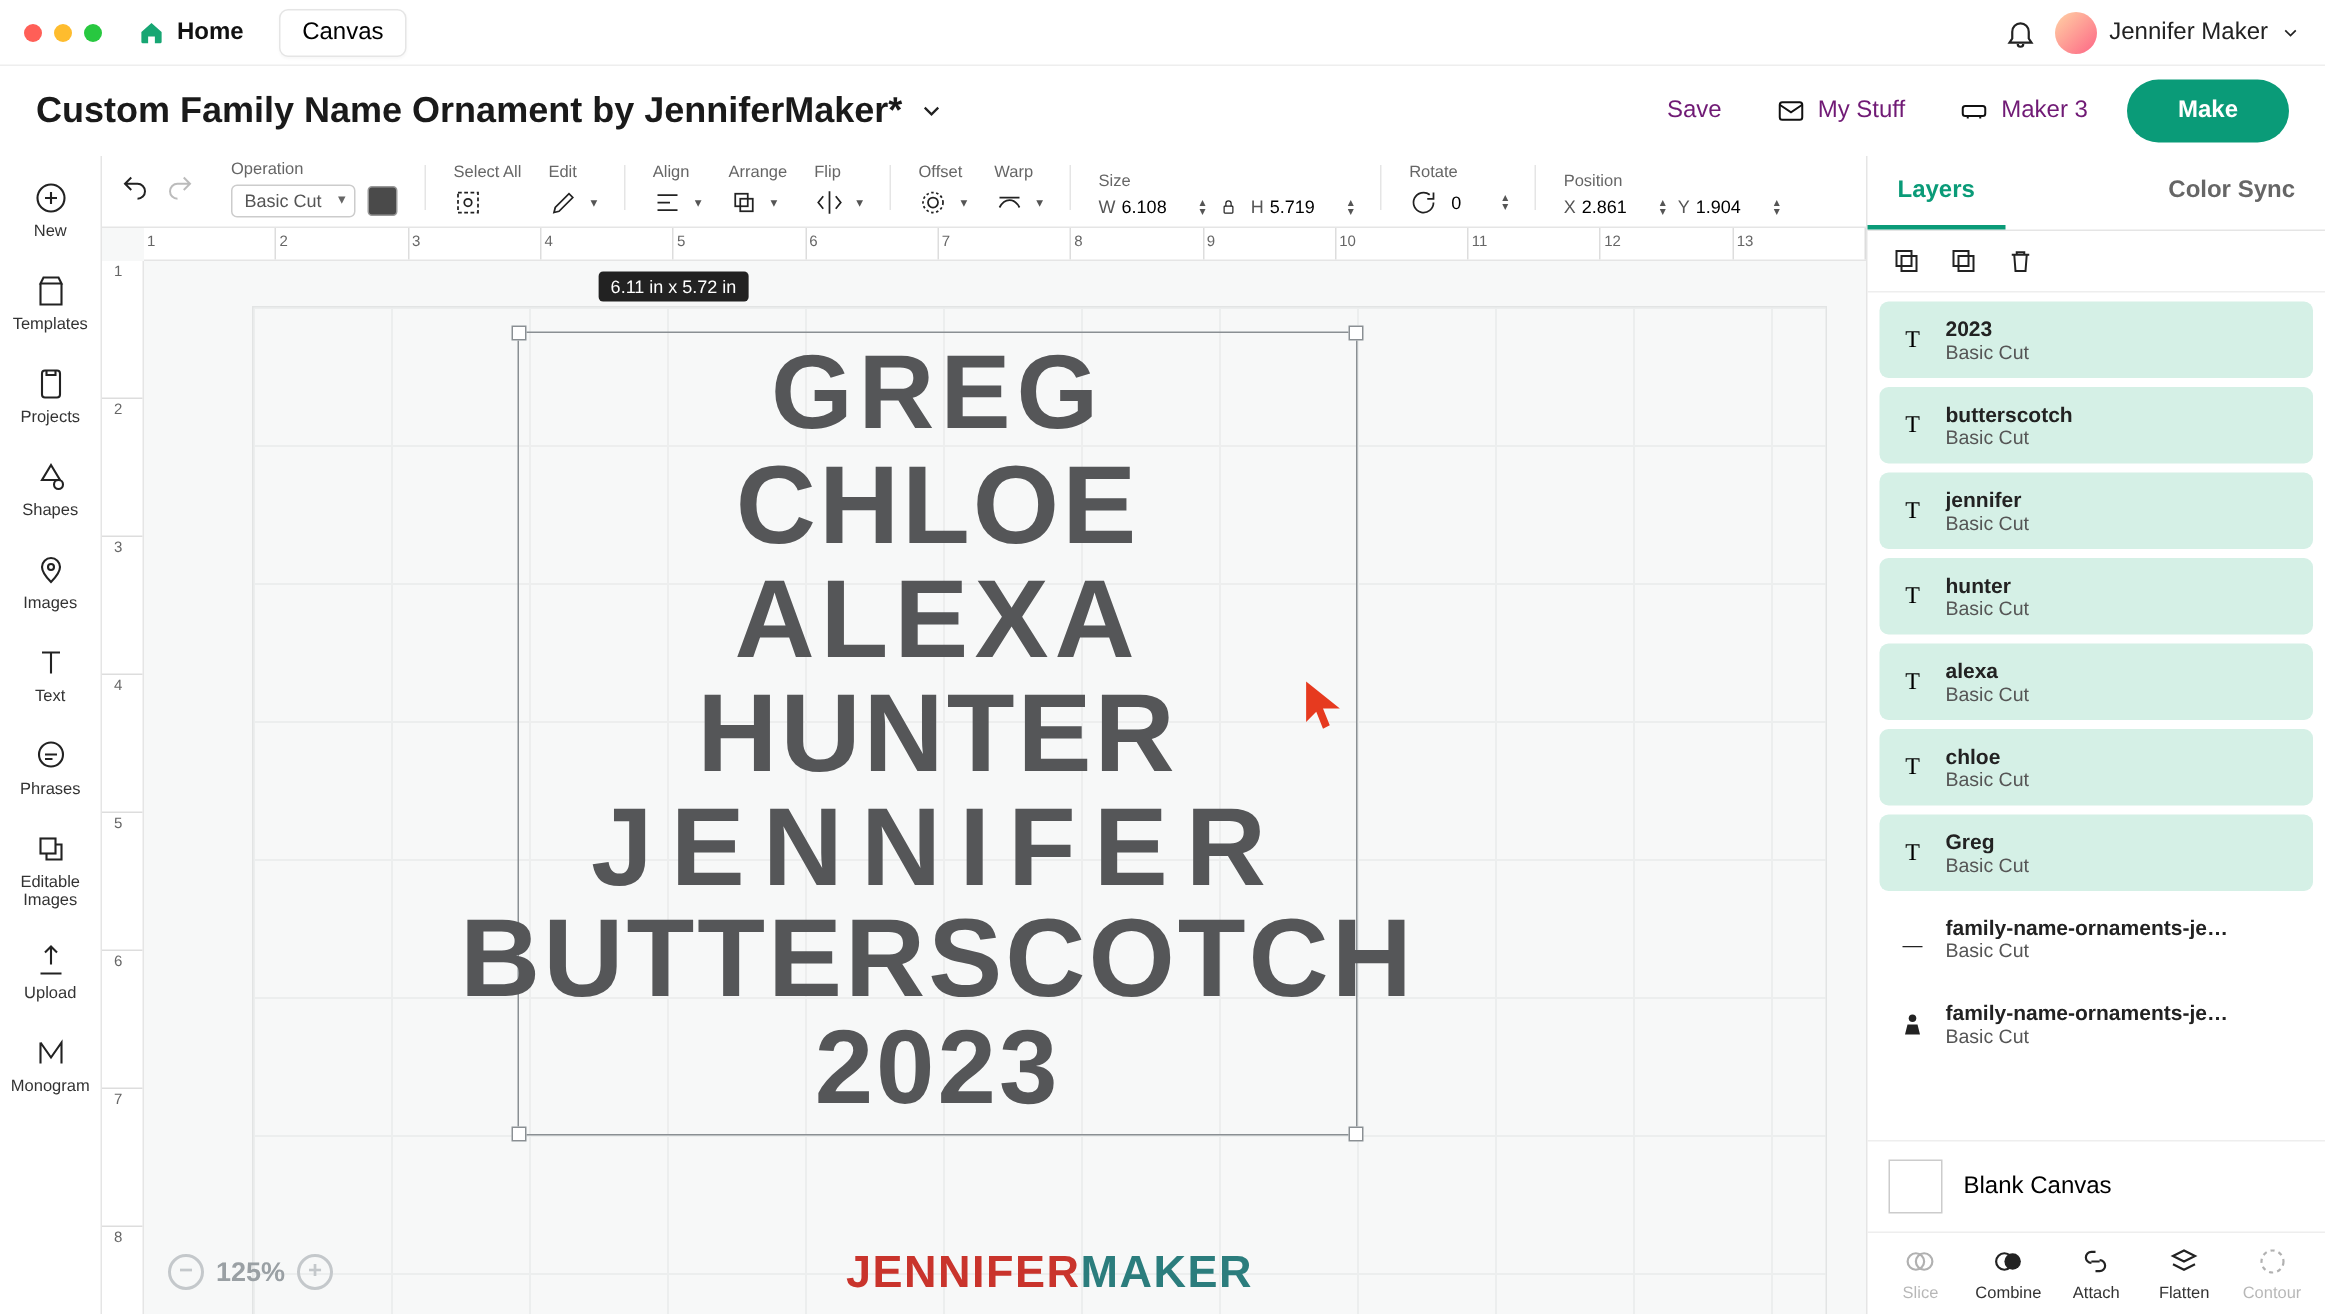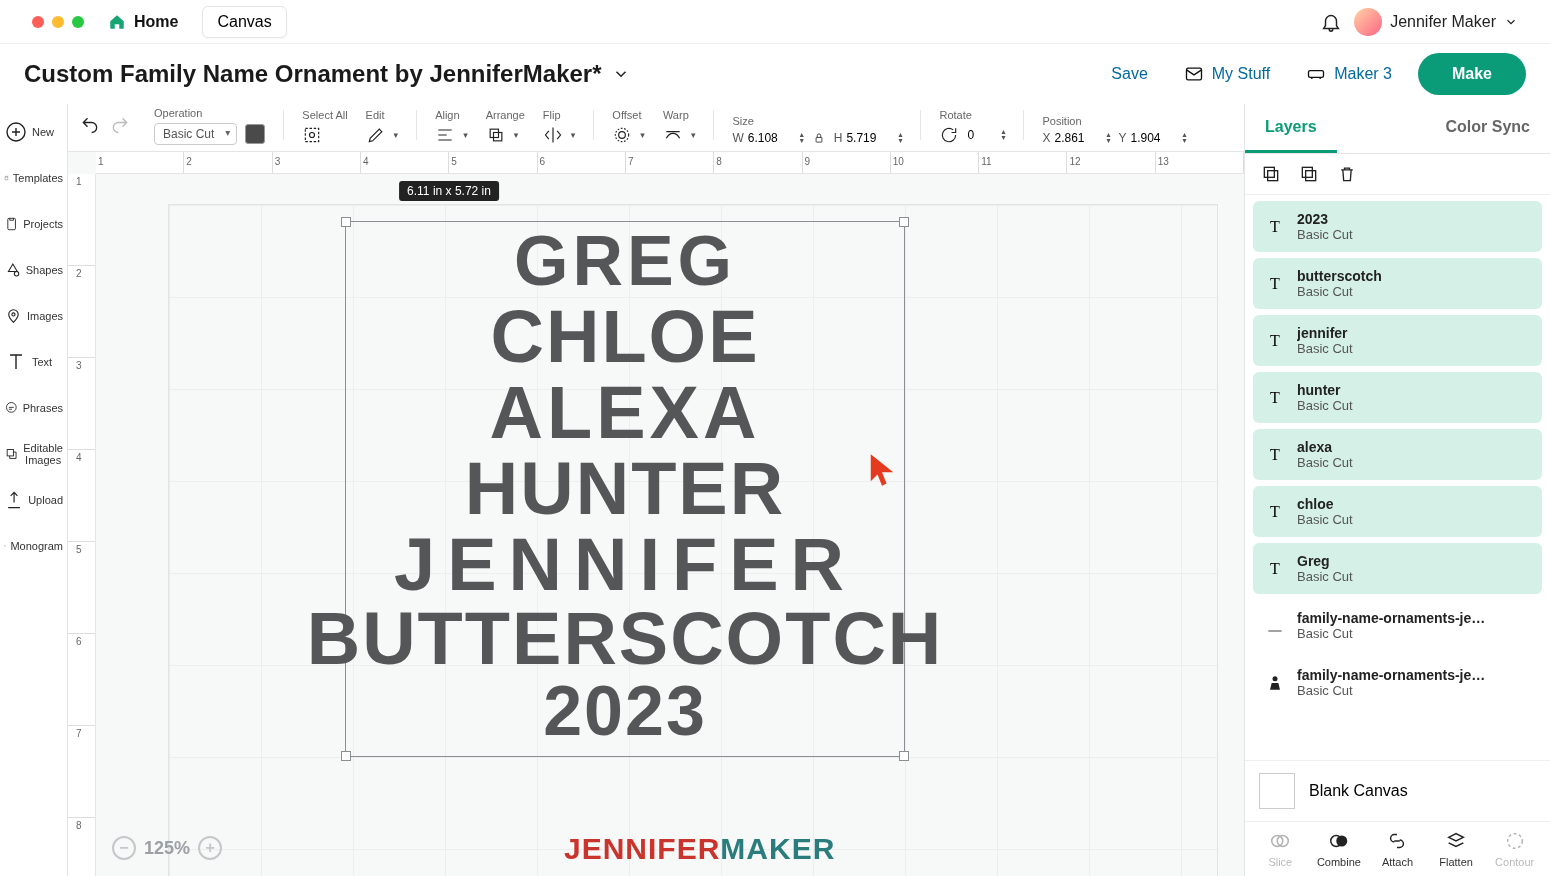--- a/index.html
+++ b/index.html
@@ -1,47 +1,47 @@
 <!DOCTYPE html>
 <html><head>
 <meta charset="utf-8">
 <style>
   * { box-sizing: border-box; margin: 0; padding: 0; font-family: -apple-system, BlinkMacSystemFont, "Segoe UI", Arial, sans-serif; }
   html, body { width: 1550px; height: 876px; overflow: hidden; background: #fff; }
 
   
   .chrome {
-    height: 44px; display: flex; align-items: center; padding: 0 32px;
+    height: 44px; display: flex; align-items: center; padding: 0 16px;
     border-bottom: 1px solid #eee; gap: 12px;
   }
   .traffic { display: flex; gap: 8px; }
   .tl { width: 12px; height: 12px; border-radius: 50%; display: inline-block; }
   .tl.red { background:#ff5f57; } .tl.yel{background:#febc2e;} .tl.grn{background:#28c840;}
   .homebtn { display:flex; align-items:center; gap:8px; padding:6px 12px; border-radius:6px; font-weight:600; color:#111; }
   .homebtn svg{width:18px;height:18px;fill:#17a673;}
   .tab-canvas{padding:6px 14px; border:1px solid #e5e5e5; border-radius:6px; font-weight:500; background:#fff; box-shadow:0 1px 2px rgba(0,0,0,.03);}
   .chrome .spacer{flex:1;}
   .bell{width:22px;height:22px;stroke:#222;fill:none;stroke-width:1.6;}
   .avatar{width:28px;height:28px;border-radius:50%;background:linear-gradient(135deg,#ffd3a5,#fd6585);}
   .user-dd{display:flex;align-items:center;gap:8px;font-weight:500;color:#222;}
   .chev{width:14px;height:14px;stroke:#222;stroke-width:2;fill:none;}
 
   
   .hdr2 { height:60px; display:flex; align-items:center; padding:0 24px; gap:16px; }
   .proj-title{font-size:24px;font-weight:600;color:#1a1a1a;display:flex;align-items:center;gap:10px;}
   .hdr2 .spacer{flex:1;}
-  .linkbtn{display:flex;align-items:center;gap:8px;font-weight:500;color:#0369a1;padding:8px 10px;}
+  .linkbtn{display:flex;align-items:center;gap:8px;font-weight:500;color:#701a75;padding:8px 10px;}
   .linkbtn svg{width:20px;height:20px;stroke:#111;fill:none;stroke-width:1.6;}
   .makebtn{background:#0a9b78;color:#fff;font-weight:600;padding:12px 34px;border-radius:999px;font-size:16px;}
 
   
   .main { display:flex; height:calc(876px - 44px - 60px); }
 
   .leftbar { width:68px; border-right:1px solid #e5e5e5; display:flex; flex-direction:column; align-items:center; padding-top:8px; gap:6px;}
-  .lb-item{display:flex;flex-direction:row;align-items:center;gap:4px;padding:8px 4px;width:100%;color:#333;font-size:11px;}
+  .lb-item{display:flex;flex-direction:column;align-items:center;gap:4px;padding:8px 4px;width:100%;color:#333;font-size:11px;}
   .lb-item svg{width:24px;height:24px;stroke:#222;fill:none;stroke-width:1.4;}
 
   .center { flex:1; display:flex; flex-direction:column; min-width:0; }
   .toolbar { height:48px; border-bottom:1px solid #e5e5e5; display:flex; align-items:flex-end; padding:0 12px 6px; gap:18px; font-size:11px; color:#555;}
   .tb-group{display:flex;flex-direction:column;align-items:flex-start;gap:4px;}
   .tb-label{font-size:11px;color:#666;}
   .tb-row{display:flex;align-items:center;gap:8px;}
   .tb-row svg{width:20px;height:20px;stroke:#222;fill:none;stroke-width:1.4;}
   .op-select{border:1px solid #ccc;border-radius:4px;padding:3px 22px 3px 8px;font-size:12px;background:#fff;position:relative;}
   .op-select::after{content:"▾";position:absolute;right:6px;top:3px;font-size:10px;color:#666;}

